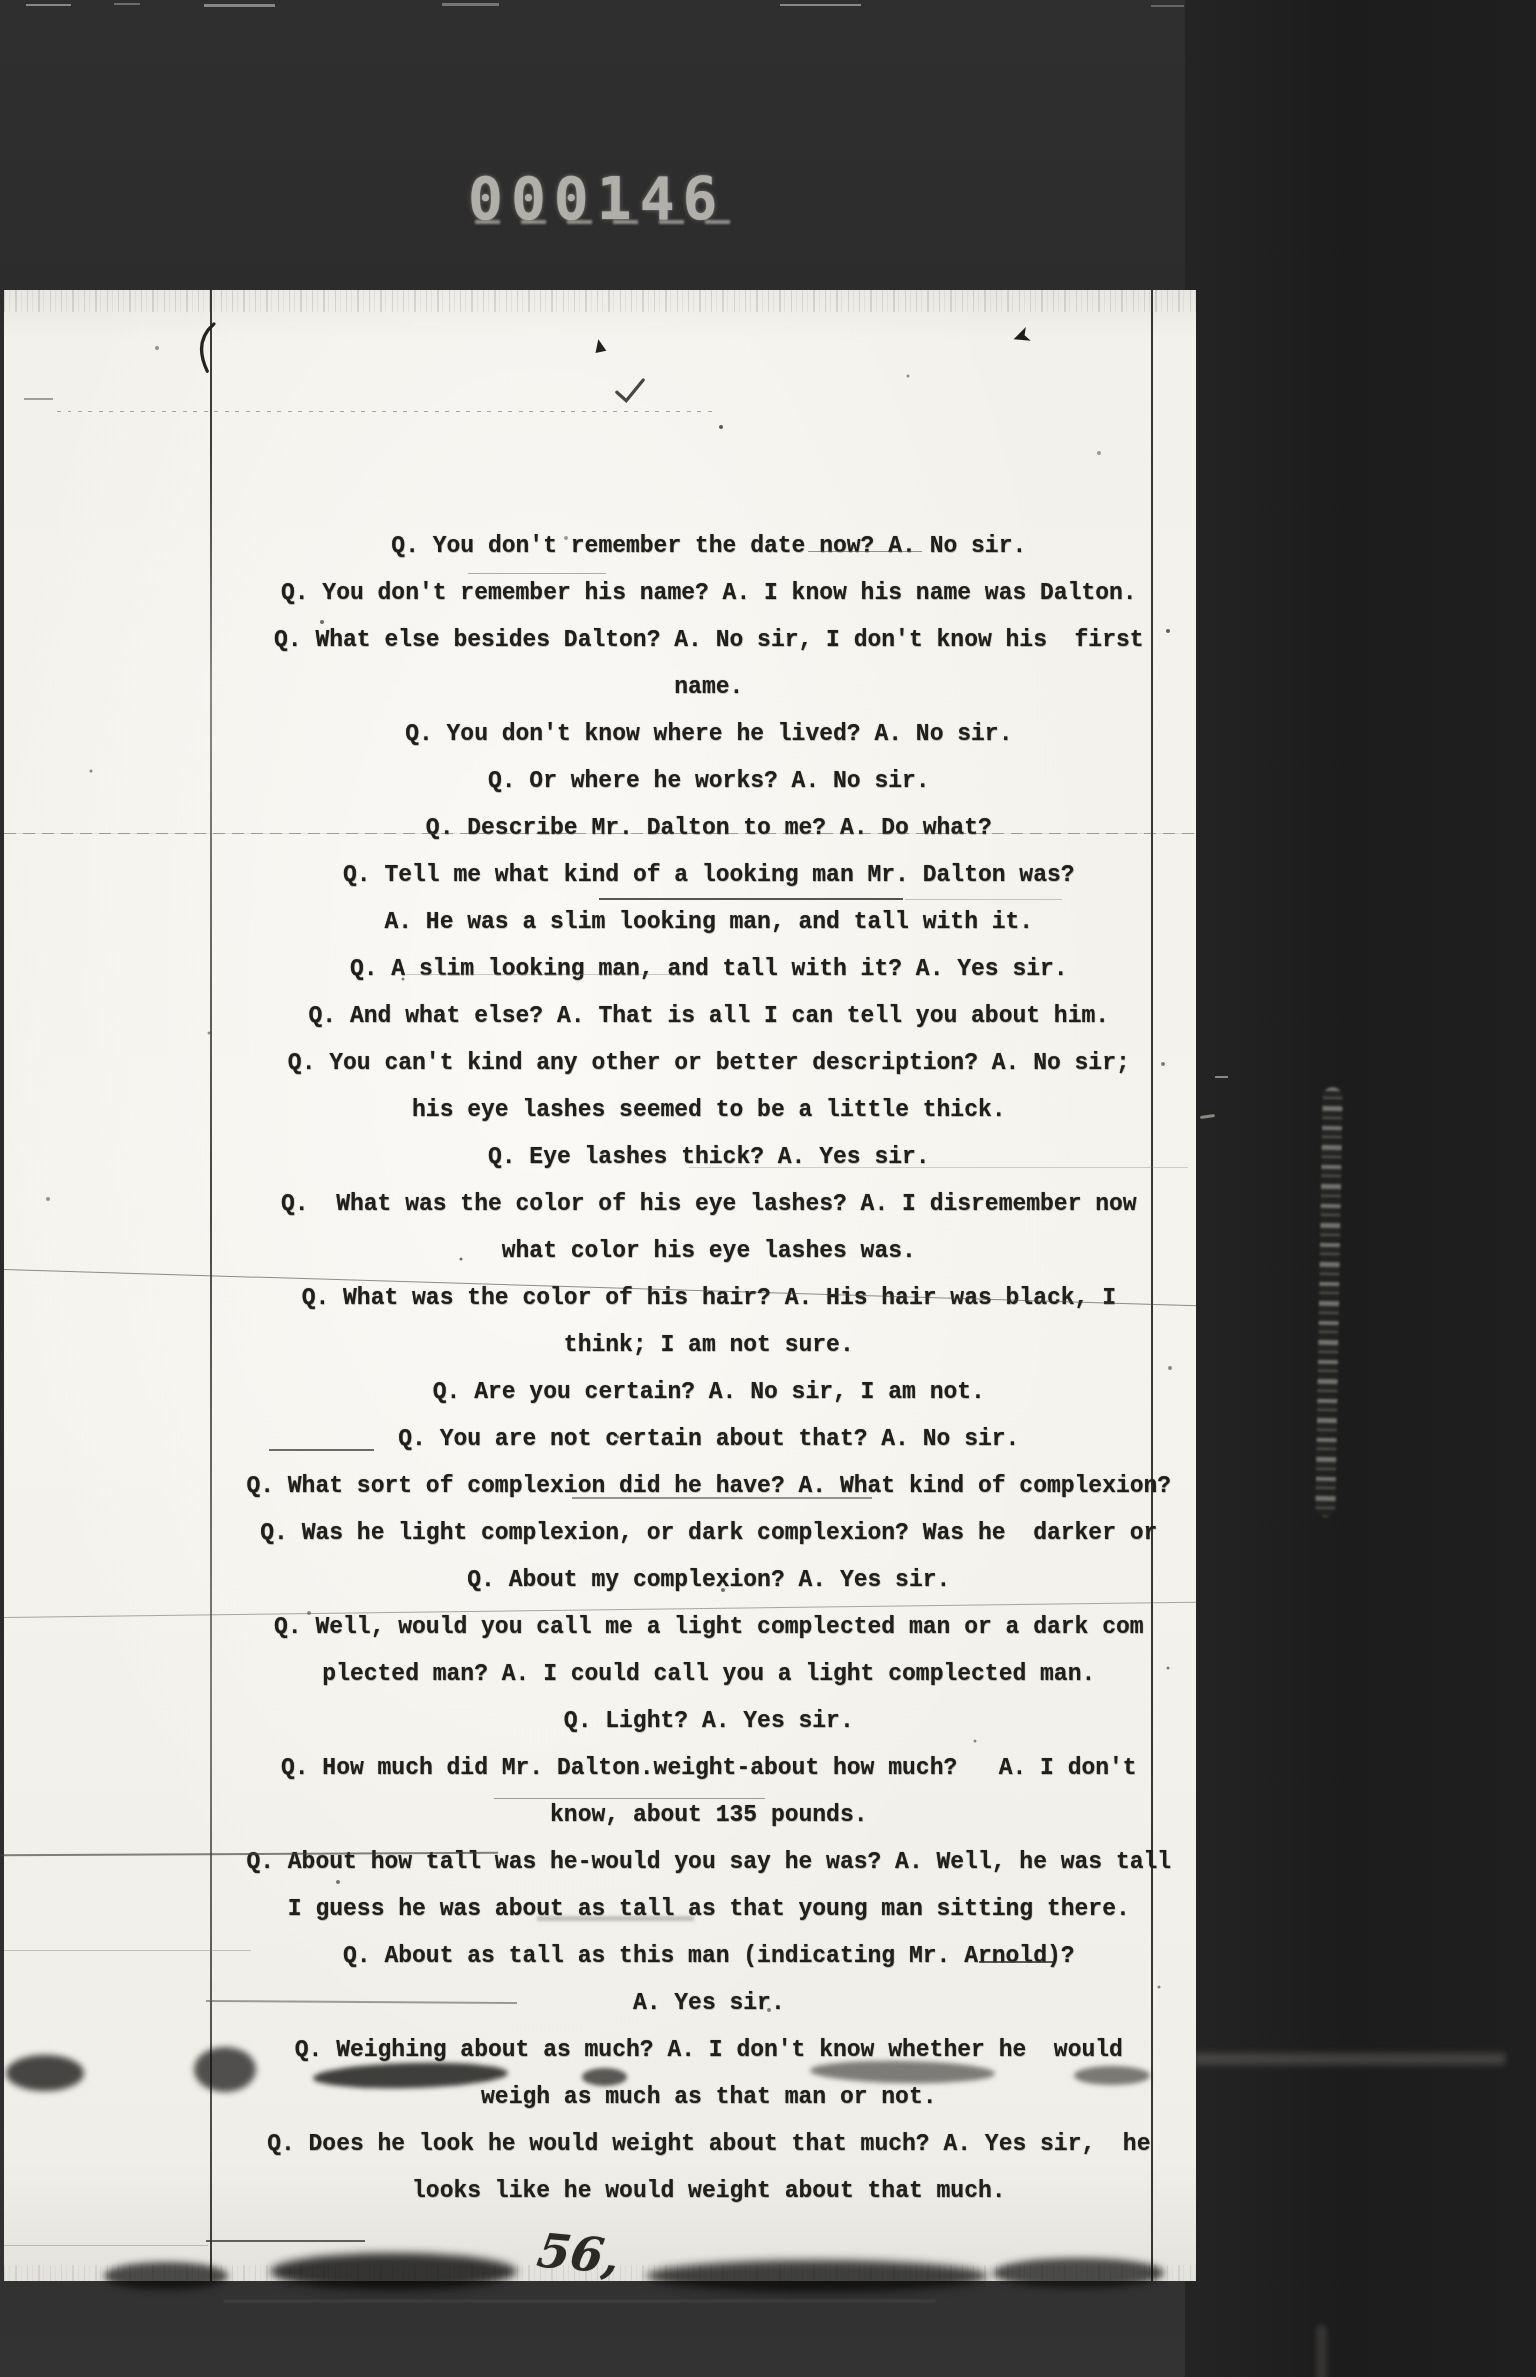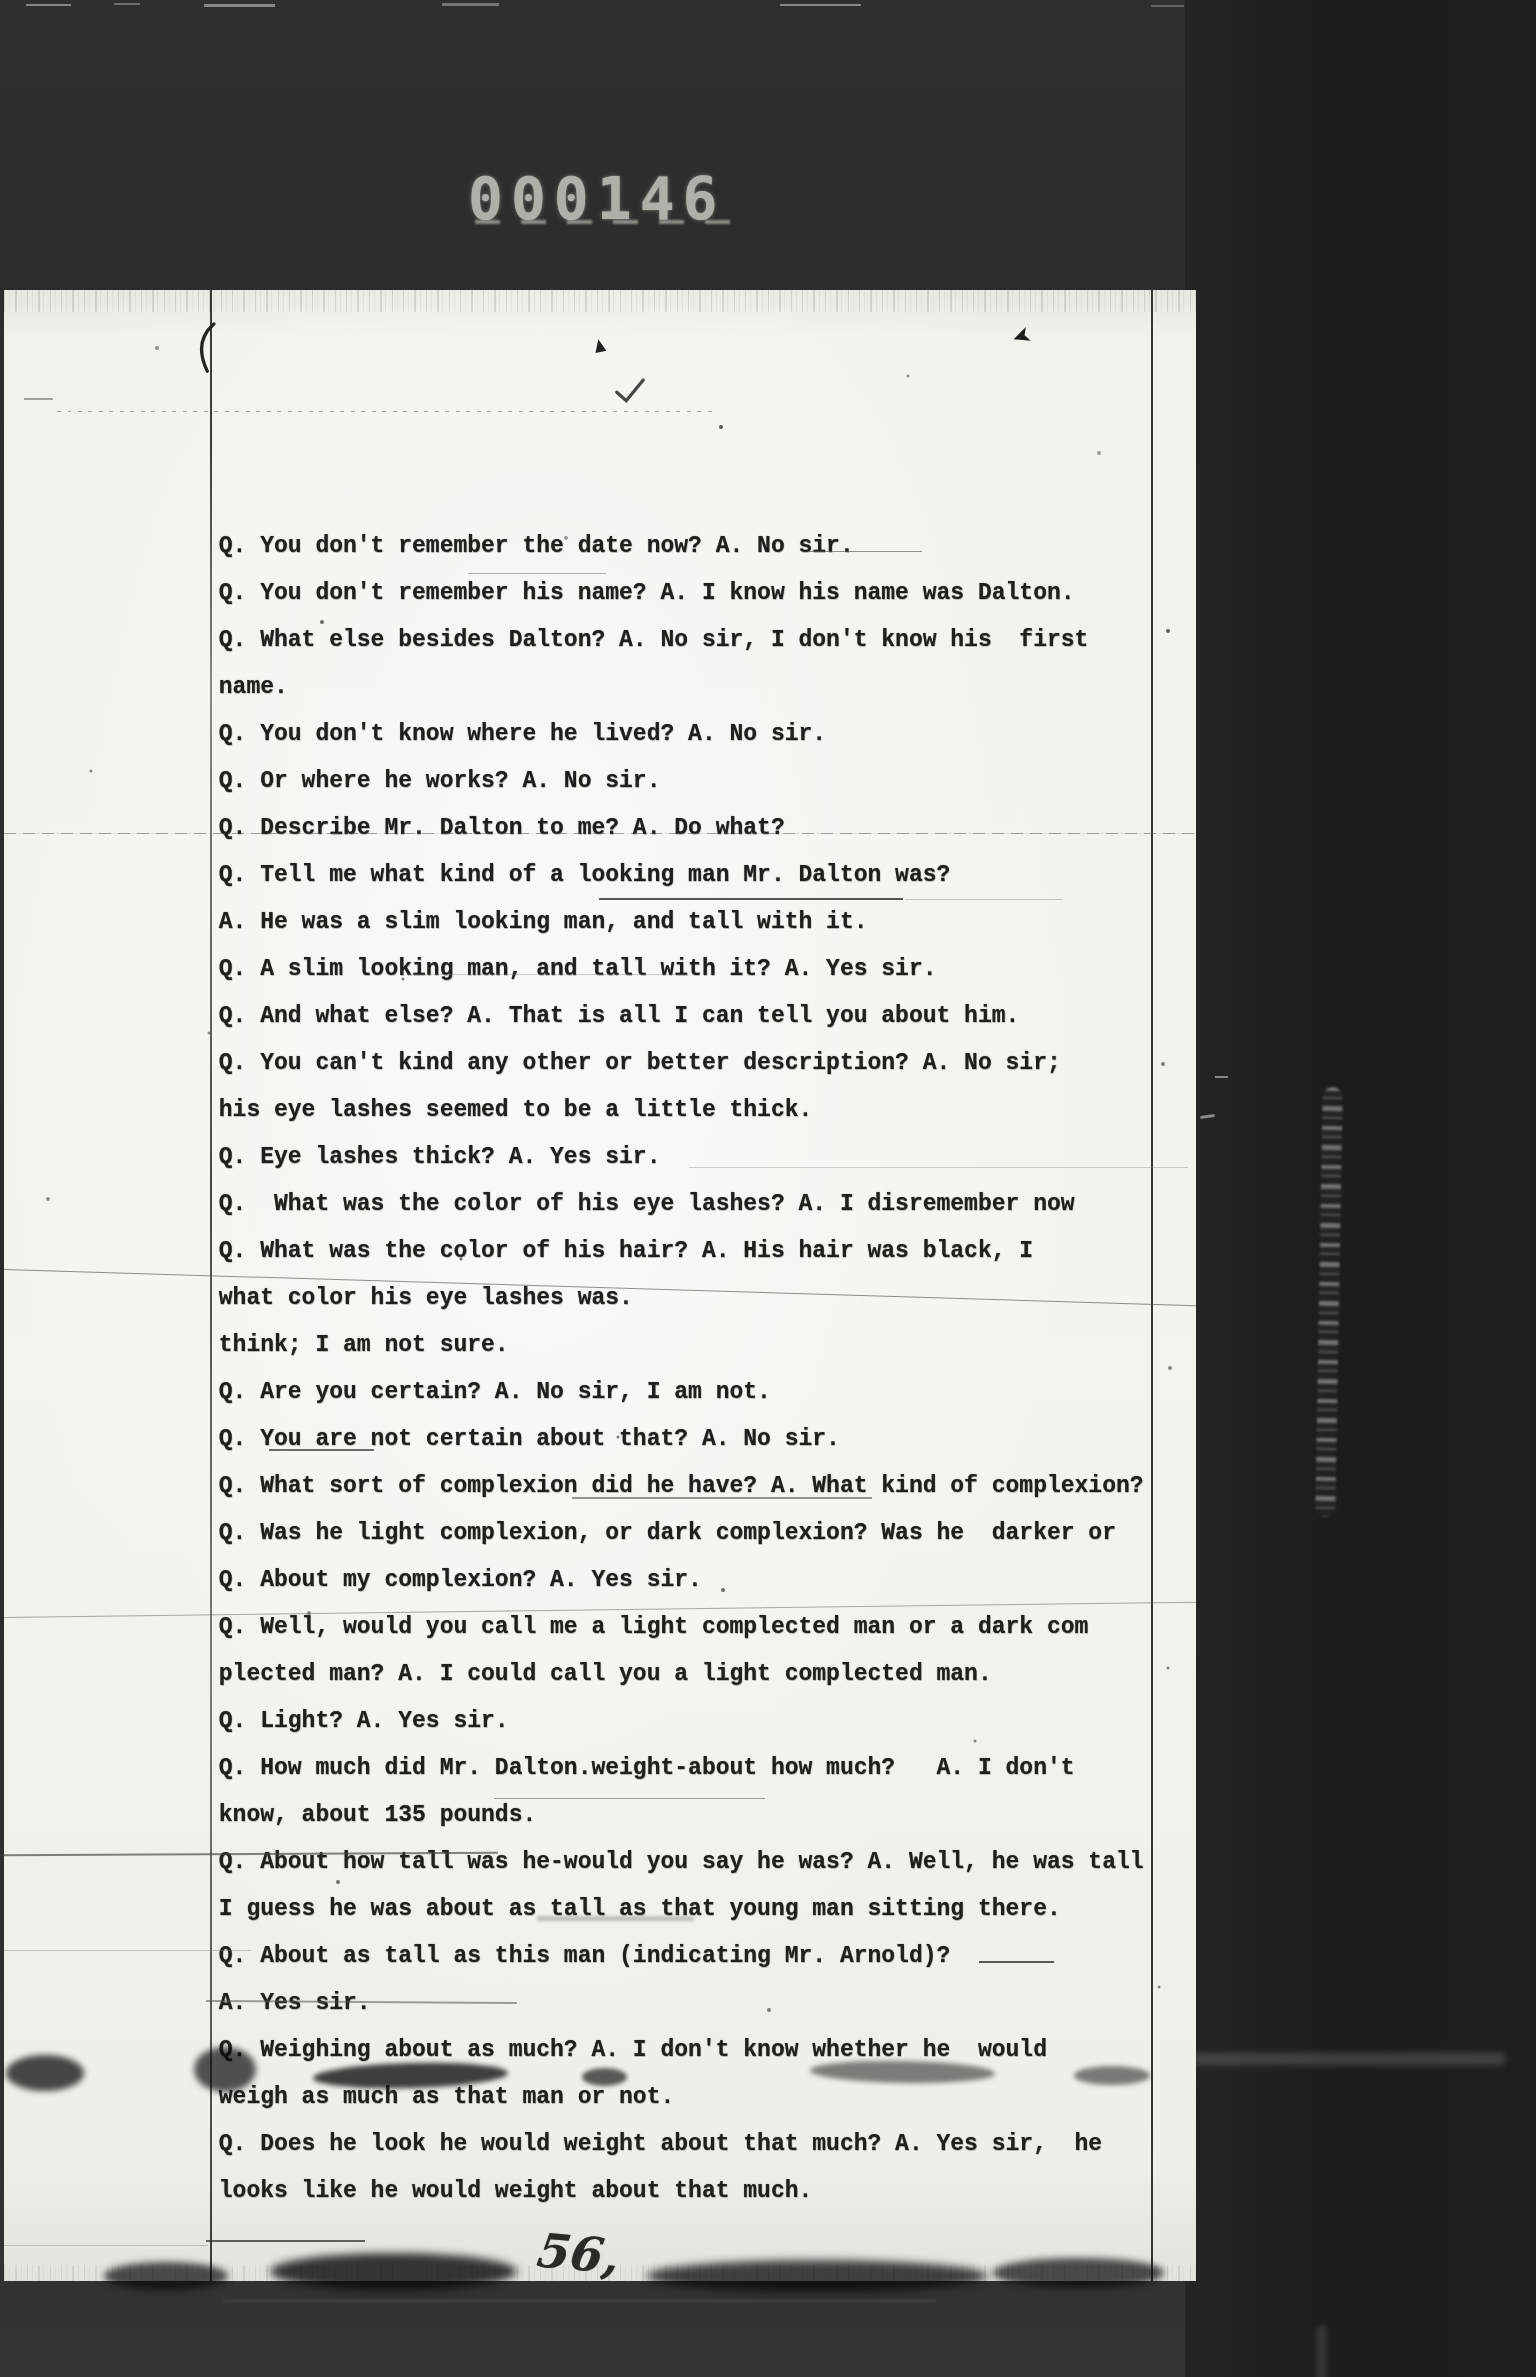--- a/index.html
+++ b/index.html
@@ -56,21 +56,21 @@
   #rule-left{left:206px;width:1.9px;
     background:linear-gradient(180deg,rgba(28,27,25,.85) 0 8%,rgba(28,27,25,.5) 20%,
       rgba(28,27,25,.8) 45%,rgba(28,27,25,.55) 70%,rgba(28,27,25,.85) 100%);}
   #rule-right{left:1147px;width:2.4px;background:rgba(22,21,20,.85);}
 
   
   #transcript{position:absolute;left:215px;top:233px;width:980px;
     font-family:"Liberation Mono","DejaVu Sans Mono",monospace;font-weight:700;
     font-size:23px;color:#211f1c;}
   .tline{height:47px;line-height:47px;white-space:pre;overflow:visible;
-    text-shadow:0 0 1px rgba(32,30,27,.55),0.5px 0.5px 0 rgba(52,50,46,.25);}
+    text-shadow:0 0 1px rgba(32,30,27,.55),0.5px 0.5px 0 rgba(52,50,46,.25);text-align:center;}
 
   #page-number{position:absolute;left:534px;top:1936px;
     font-family:"DejaVu Serif",serif;font-style:italic;font-weight:700;font-size:47px;
     color:#2c2a27;transform:rotate(5deg) skewX(-4deg);
     text-shadow:0 0 1px rgba(42,40,38,.45);}
 
   
   .mark{position:absolute;color:#242220;}
   #mark-triangle{left:586px;top:44px;font-size:19px;transform:rotate(-12deg) scaleY(1.15);}
   #mark-cursor{left:1008px;top:33px;font-size:23px;transform:rotate(160deg);color:#1f1d1b;}
@@ -176,22 +176,22 @@
       <div class="tline" data-interactable="false">Q. Or where he works? A. No sir.</div>
       <div class="tline" data-interactable="false">Q. Describe Mr. Dalton to me? A. Do what?</div>
       <div class="tline" data-interactable="false">Q. Tell me what kind of a looking man Mr. Dalton was?</div>
       <div class="tline" data-interactable="false">A. He was a slim looking man, and tall with it.</div>
       <div class="tline" data-interactable="false">Q. A slim looking man, and tall with it? A. Yes sir.</div>
       <div class="tline" data-interactable="false">Q. And what else? A. That is all I can tell you about him.</div>
       <div class="tline" data-interactable="false">Q. You can't kind any other or better description? A. No sir;</div>
       <div class="tline" data-interactable="false">his eye lashes seemed to be a little thick.</div>
       <div class="tline" data-interactable="false">Q. Eye lashes thick? A. Yes sir.</div>
       <div class="tline" data-interactable="false">Q.  What was the color of his eye lashes? A. I disremember now</div>
+      <div class="tline" data-interactable="false">what color his eye lashes was.</div>
       <div class="tline" data-interactable="false">Q. What was the color of his hair? A. His hair was black, I</div>
-      <div class="tline" data-interactable="false">what color his eye lashes was.</div>
       <div class="tline" data-interactable="false">think; I am not sure.</div>
       <div class="tline" data-interactable="false">Q. Are you certain? A. No sir, I am not.</div>
       <div class="tline" data-interactable="false">Q. You are not certain about that? A. No sir.</div>
       <div class="tline" data-interactable="false">Q. What sort of complexion did he have? A. What kind of complexion?</div>
       <div class="tline" data-interactable="false">Q. Was he light complexion, or dark complexion? Was he  darker or</div>
       <div class="tline" data-interactable="false">Q. About my complexion? A. Yes sir.</div>
       <div class="tline" data-interactable="false">Q. Well, would you call me a light complected man or a dark com</div>
       <div class="tline" data-interactable="false">plected man? A. I could call you a light complected man.</div>
       <div class="tline" data-interactable="false">Q. Light? A. Yes sir.</div>
       <div class="tline" data-interactable="false">Q. How much did Mr. Dalton.weight-about how much?   A. I don't</div>

